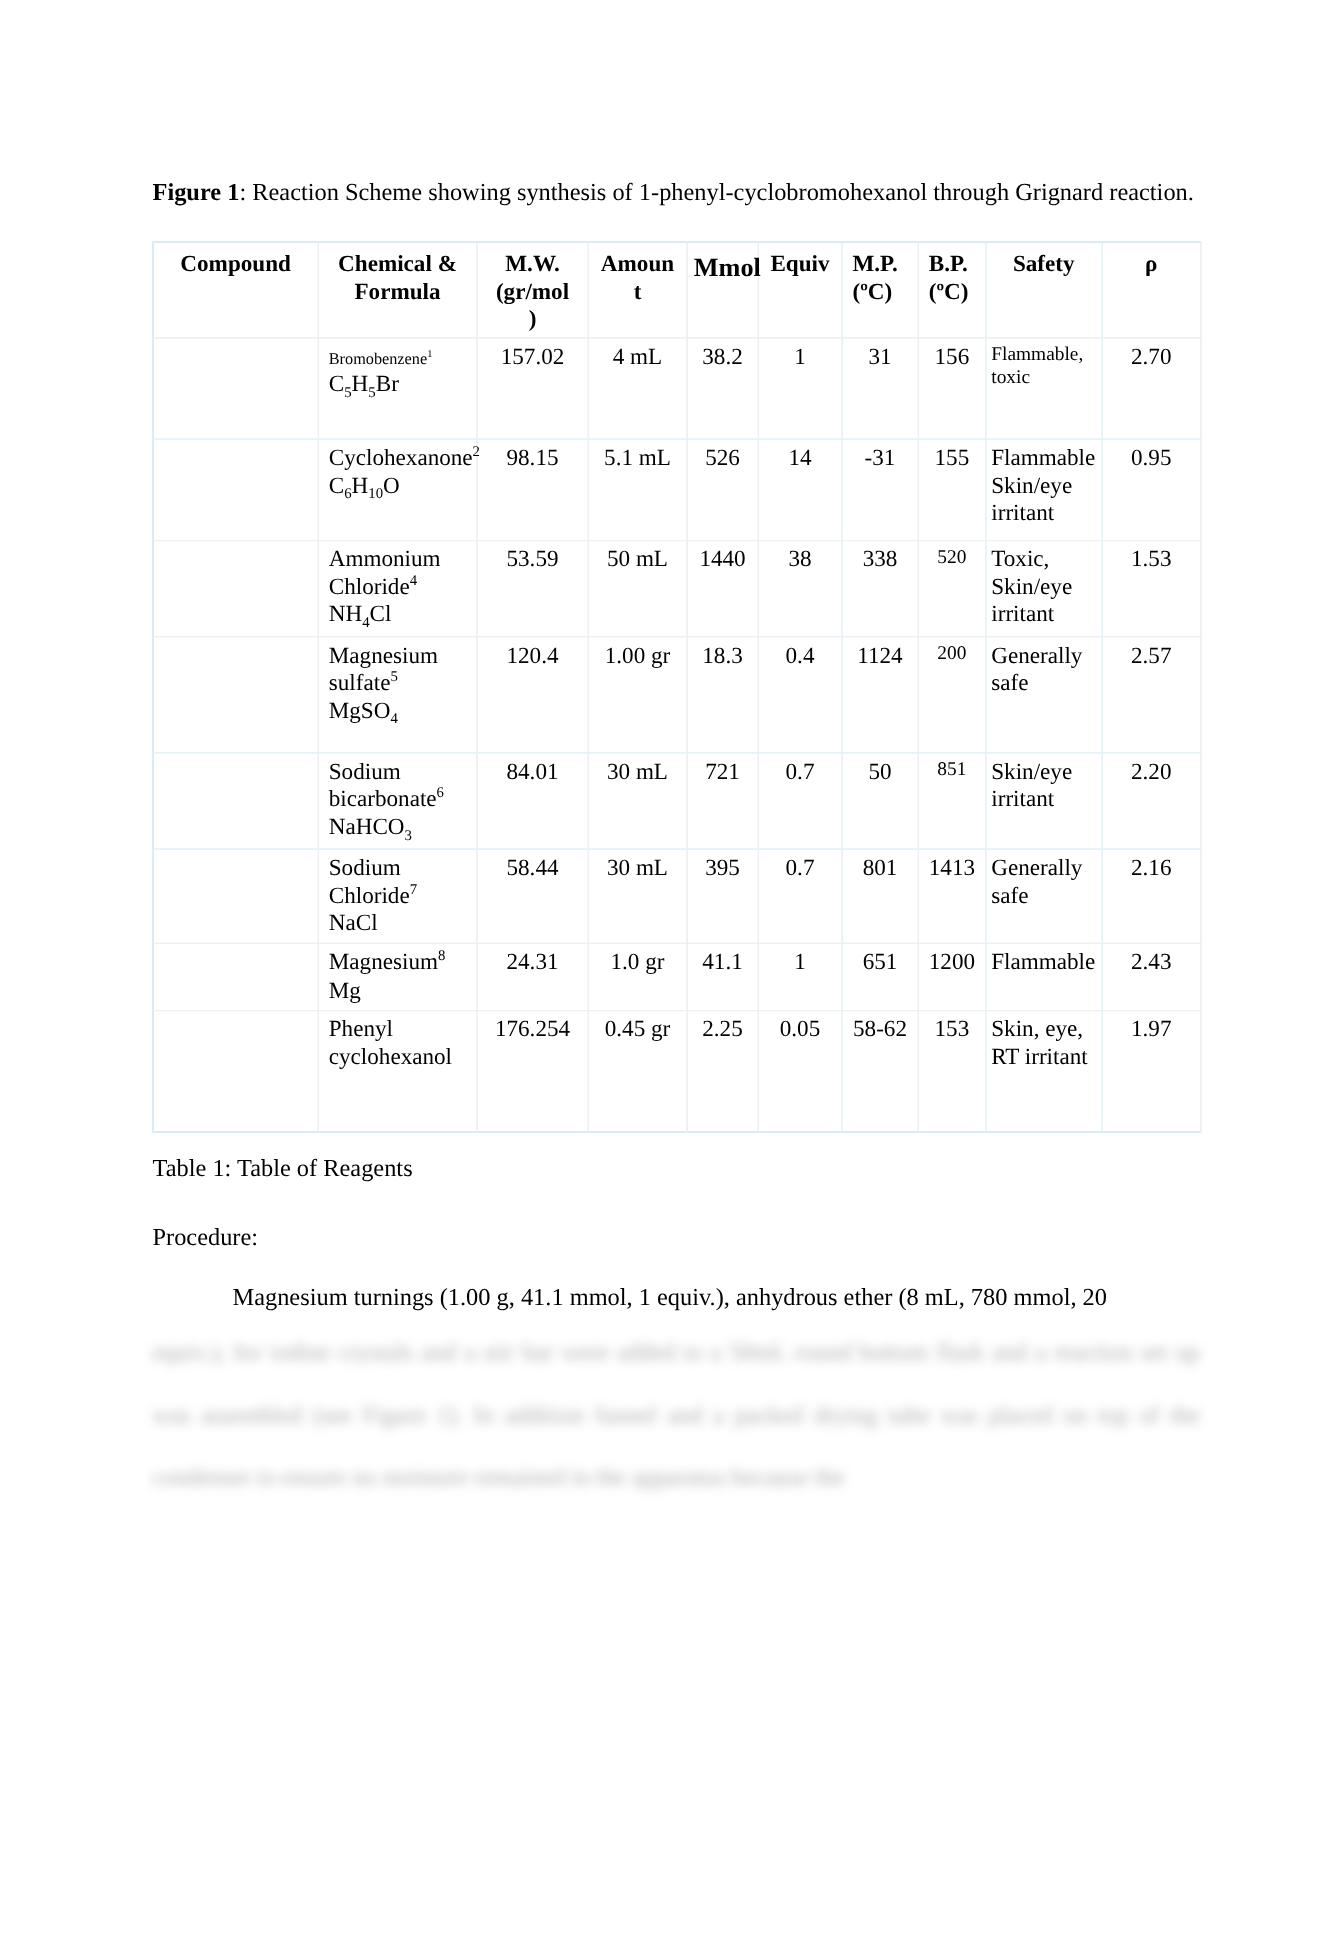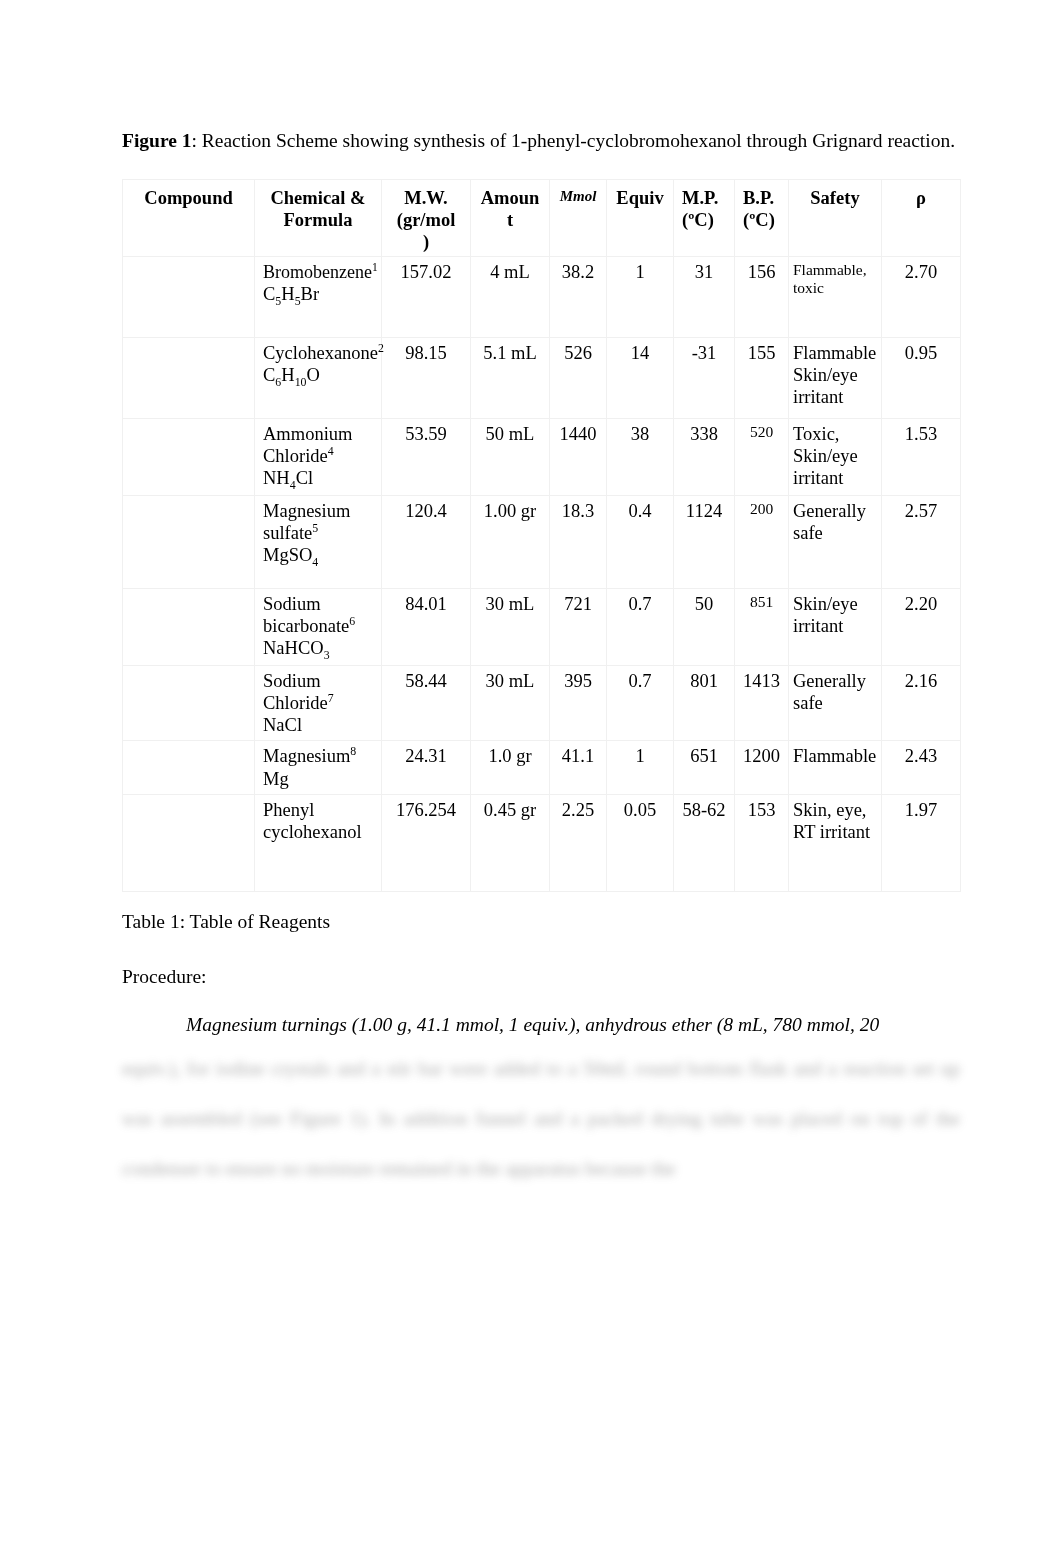--- a/index.html
+++ b/index.html
@@ -20,21 +20,21 @@
   .page {
     position: absolute;
     left: 0; top: 0;
     width: 1062px;
     height: 1556px;
   }
 
   .content {
     position: absolute;
     left: 122px;
-    top: 128px;
+    top: 142px;
     width: 840px;
   }
 
   
   .fig-caption {
     font-size: 19.5px;
     line-height: 1.30;
     margin: 0 0 26px 0;
     text-align: left;
   }
@@ -63,22 +63,21 @@
     padding-top: 8px;
     padding-bottom: 2px;
     height: 58px;
     vertical-align: top;
   }
   .reagent-table thead th.th-left {
     text-align: left;
     padding-left: 8px;
   }
   .reagent-table thead th.th-small {
-    font-size: 15px;
-    font-style: italic;
+    font-size: 21px;
   }
 
   
   col.c-compound { width: 132px; }
   col.c-formula  { width: 127px; }
   col.c-mw       { width: 89px; }
   col.c-amount   { width: 79px; }
   col.c-mmol     { width: 57px; }
   col.c-equiv    { width: 67px; }
   col.c-mp       { width: 61px; }
@@ -91,21 +90,21 @@
     line-height: 1.20;
   }
   .cell-center { text-align: center; }
   .cell-left   { text-align: left; }
 
   td.formula-cell {
     text-align: left;
     padding-left: 8px;
     font-size: 18.5px;
   }
-  td.formula-cell .name-small { font-size: 18px; }
+  td.formula-cell .name-small { font-size: 13px; }
   td.safety-cell {
     text-align: left;
     padding-left: 4px;
   }
   td.safety-cell.sm { font-size: 15.5px; }
   td.bp-cell.sm { font-size: 15.5px; }
   td.mp-cell, td.bp-cell { text-align: center; }
 
   sup { font-size: 0.64em; vertical-align: super; line-height: 0; }
   sub { font-size: 0.64em; vertical-align: sub; line-height: 0; }
@@ -134,21 +133,20 @@
     margin: 30px 0 0 0;
     line-height: 1.3;
   }
 
   .procedure-body {
     font-size: 19.5px;
     line-height: 2.0;
     margin: 16px 0 0 0;
     text-indent: 64px;
     text-align: left;
-    font-style: italic;
   }
 
   
   .blurred-block {
     margin: 0;
     font-size: 19.5px;
     line-height: 2.56;
     color: #7a7a7a;
     filter: blur(4.4px);
     -webkit-filter: blur(4.4px);

